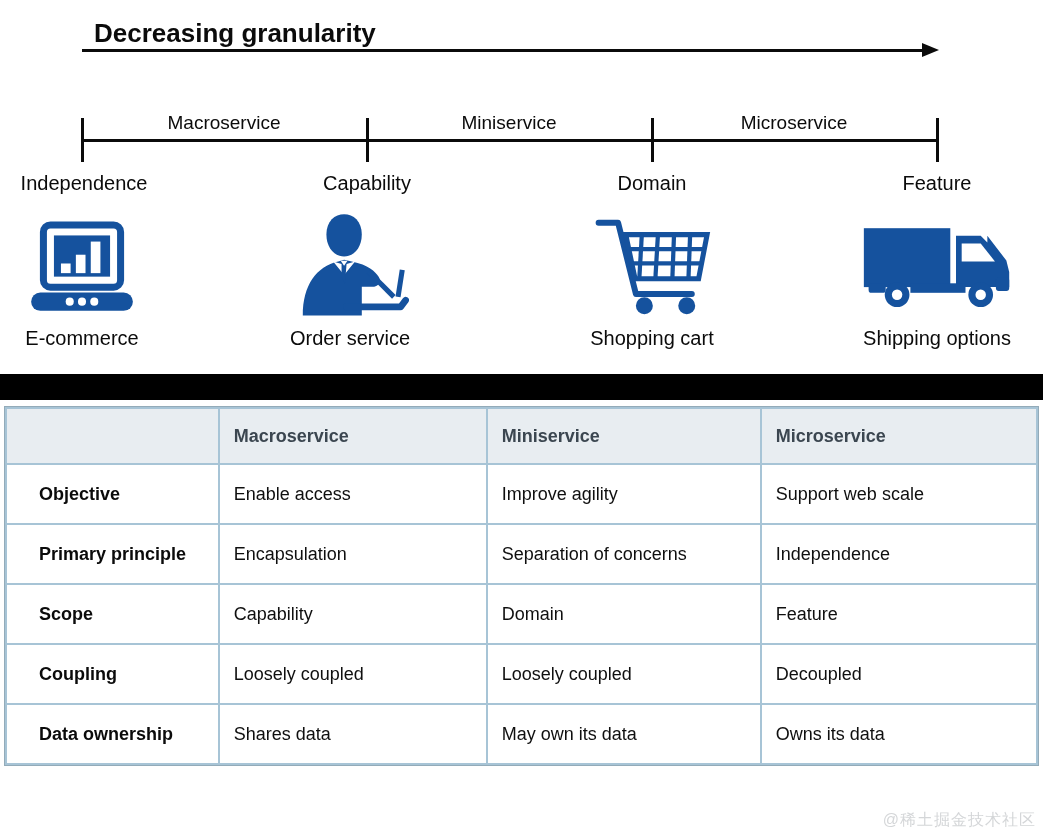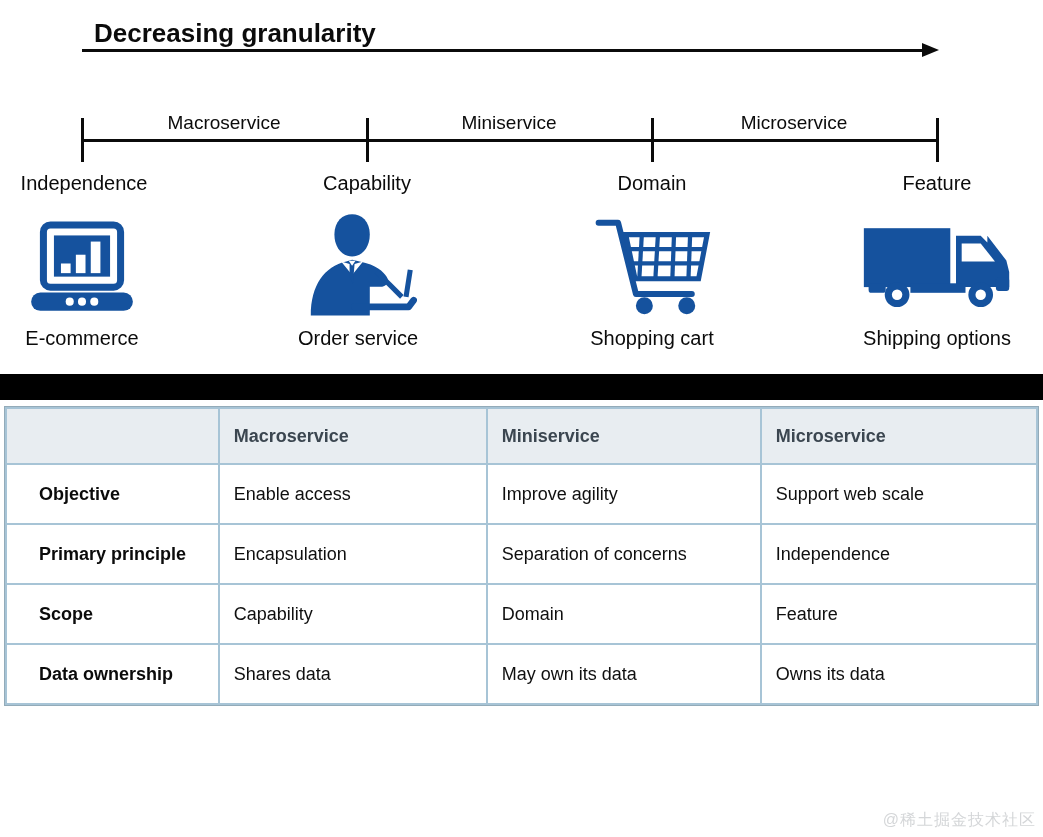--- a/index.html
+++ b/index.html
@@ -91,21 +91,21 @@
           <rect x="75" y="23" width="11" height="36" fill="#fff"></rect>
           <rect x="7" y="81" width="116" height="21" rx="10.5" fill="currentColor"></rect>
           <circle cx="51" cy="91.5" r="4.6" fill="#fff"></circle>
           <circle cx="65" cy="91.5" r="4.6" fill="#fff"></circle>
           <circle cx="79" cy="91.5" r="4.6" fill="#fff"></circle>
         </svg>
       </div>
       <div class="example-caption">E-commerce</div>
     </div>
 
-    <div class="example-col" style="left:358px">
+    <div class="example-col" style="left:350px">
       <div class="icon-box">
         <svg width="118" height="104" viewBox="0 0 140 122">
           <path d="M42 26 C42 10 52 2 63 2 C74 2 84 10 84 26 C84 40 76 52 63 52 C50 52 42 40 42 26 Z" fill="currentColor"></path>
           <path d="M14 122 C14 86 30 64 56 58 L63 56 L72 58 C92 62 100 70 104 76 C108 82 104 88 96 88 L84 88 L84 122 Z" fill="currentColor"></path>
           <polygon points="50,58 63,74 76,58 63,62" fill="#fff"></polygon>
           <path d="M60 60 L66 60 L64 84 L60 76 Z" fill="currentColor"></path>
           <path d="M59 57 L67 57 L63 63 Z" fill="#fff"></path>
           <path d="M92 70 L122 100" fill="none" stroke="currentColor" stroke-width="6"></path>
           <path d="M132 68 L127 100" fill="none" stroke="currentColor" stroke-width="6"></path>
           <path d="M66 112 L130 112 L136 104" fill="none" stroke="currentColor" stroke-width="8" stroke-linecap="round" stroke-linejoin="round"></path>
@@ -181,20 +181,26 @@
         <td>Separation of concerns</td>
         <td>Independence</td>
       </tr>
       <tr>
         <td class="rowlabel">Scope</td>
         <td>Capability</td>
         <td>Domain</td>
         <td>Feature</td>
       </tr>
       <tr>
+        <td class="rowlabel">Coupling</td>
+        <td>Loosely coupled</td>
+        <td>Loosely coupled</td>
+        <td>Decoupled</td>
+      </tr>
+      <tr>
         <td class="rowlabel">Data ownership</td>
         <td>Shares data</td>
         <td>May own its data</td>
         <td>Owns its data</td>
       </tr>
     </tbody>
   </table>
 
   <div class="watermark">@稀土掘金技术社区</div>
 </div>

